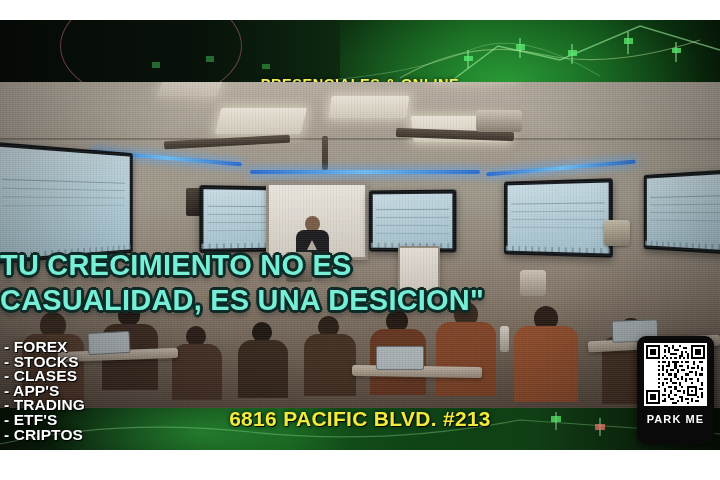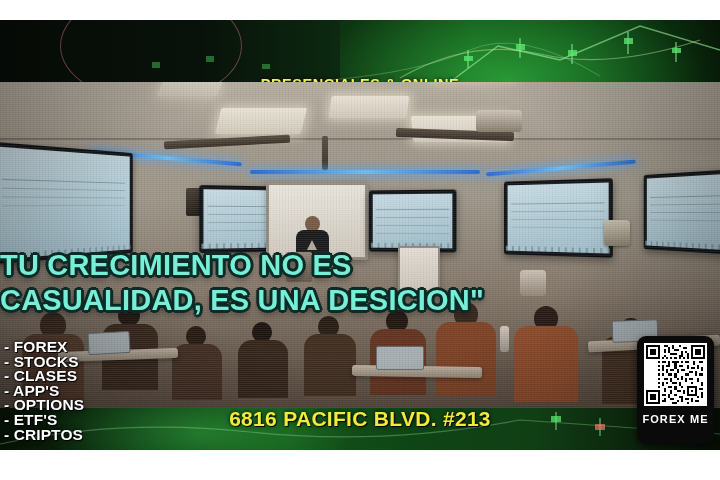--- a/index.html
+++ b/index.html
@@ -245,21 +245,21 @@
     <div>TU CRECIMIENTO NO ES</div>
     <div>CASUALIDAD, ES UNA DESICION"</div>
   </div>
 
   <div class="svc">
     <ul>
       <li>- FOREX</li>
       <li>- STOCKS</li>
       <li>- CLASES</li>
       <li>- APP'S</li>
-      <li>- OPTIONS</li>
+      <li>- TRADING</li>
       <li>- ETF'S</li>
       <li>- CRIPTOS</li>
     </ul>
   </div>
 
   <div class="topbar">
     <div class="glowR"></div>
     <div class="pinkcurve"></div>
     <svg viewBox="0 0 720 62" preserveAspectRatio="none">
       <path d="M450 62 L498 26 L560 40 L640 6 L720 30" fill="none" stroke="rgba(170,255,170,.55)" stroke-width="1.4"></path>
@@ -430,18 +430,18 @@
           <rect x="19" y="26" width="2" height="1"></rect>
             <rect x="22" y="26" width="1" height="2"></rect>
           <rect x="24" y="27" width="2" height="1"></rect>
           <rect x="8" y="27" width="1" height="1"></rect>
             <rect x="13" y="28" width="2" height="1"></rect>
           <rect x="20" y="28" width="1" height="1"></rect>
             <rect x="25" y="25" width="1" height="1"></rect>
         </g>
       </svg>
     </div>
-    <div class="scan">FOREX ME</div>
+    <div class="scan">PARK ME</div>
   </div>
 
   <div class="lb t"></div>
   <div class="lb b"></div>
 </div>
 
 </body></html>

